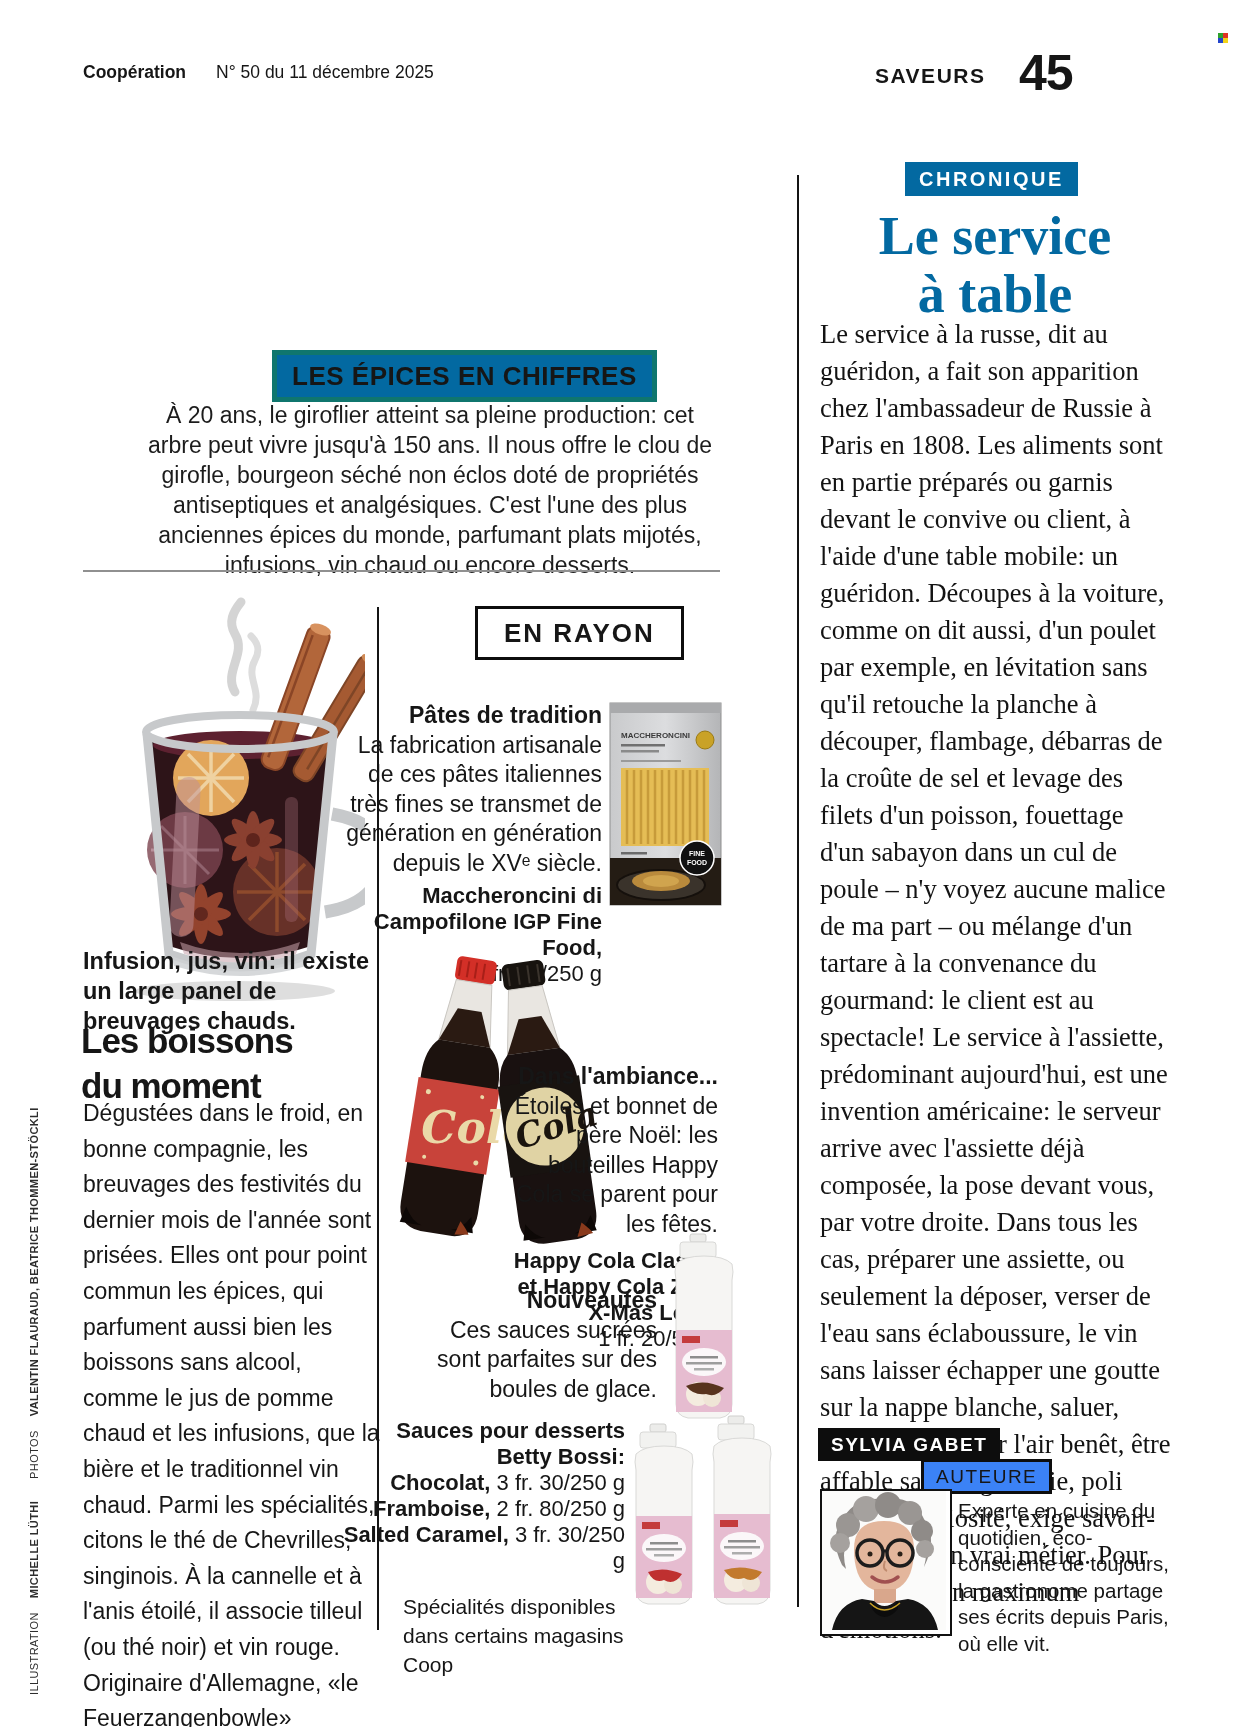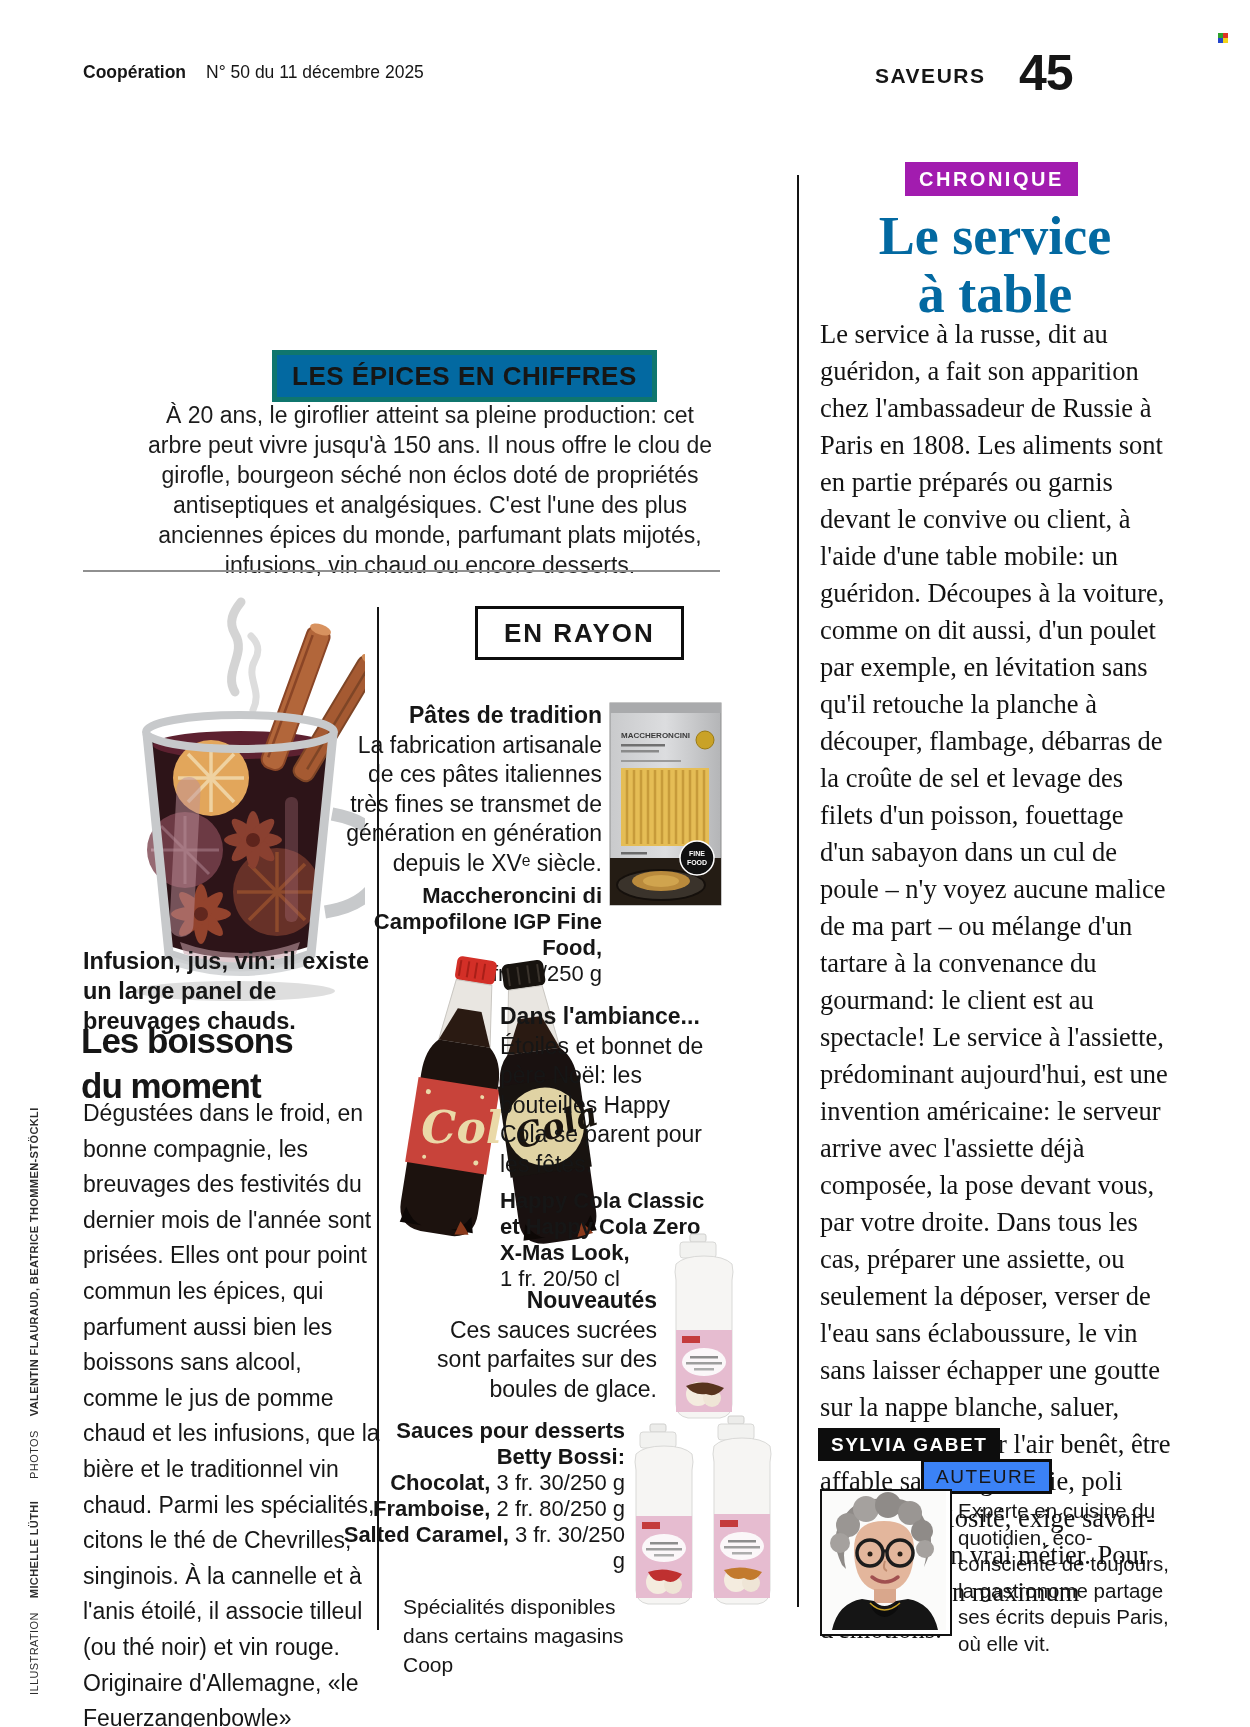--- a/index.html
+++ b/index.html
@@ -1,21 +1,21 @@
 <!DOCTYPE html>
 <html><head>
 <meta charset="utf-8">
 <style>
   html,body{margin:0;padding:0;background:#ffffff;}
   .page{position:relative;width:1250px;height:1727px;background:#fff;overflow:hidden;
         font-family:"Liberation Sans",sans-serif;color:#161616;}
   .abs{position:absolute;}
 
   
-  .masthead{left:83px;top:62px;font-size:17.5px;display:flex;gap:20px;align-items:baseline;}
+  .masthead{left:83px;top:62px;font-size:17.5px;display:flex;gap:30px;align-items:baseline;}
   .masthead .pub{font-weight:700;}
   .section-label{left:875px;top:64px;font-size:21px;font-weight:800;letter-spacing:1.5px;}
   .page-num{left:986px;top:44px;font-size:50px;font-weight:800;letter-spacing:-1px;margin-left:33px;}
   .regmark{left:1218px;top:33px;width:10px;height:10px;display:grid;grid-template-columns:5px 5px;grid-template-rows:5px 5px;}
 
   
   .big-number{left:148px;top:118px;width:474px;text-align:center;
               font-family:"DejaVu Sans",sans-serif;font-weight:800;font-size:262px;
               line-height:1;letter-spacing:-10px;color:#0d0d0d;}
   .stat-label{left:272px;top:350px;background:#0369a1;border:5px solid #0f766e;
@@ -36,28 +36,28 @@
   
   .en-rayon{left:475px;top:606px;border:3px solid #0d0d0d;padding:9px 26px 8px;
             font-size:26px;font-weight:800;letter-spacing:2px;background:#fff;white-space:nowrap;}
   .prod{font-size:23px;line-height:29.5px;}
   .prod .t{font-weight:700;}
   .prod-info{font-size:22px;line-height:26px;font-weight:700;}
   .prod-info .price{font-weight:400;}
   .pasta-block{left:330px;top:701px;width:272px;text-align:right;}
   .pasta-img{left:609px;top:700px;}
   .cola-img{left:388px;top:951px;}
-  .ambiance-block{left:500px;top:1002px;width:218px;text-align:left;}
+  .ambiance-block{left:500px;top:1062px;width:218px;text-align:right;}
   .sauce-img{left:618px;top:1228px;}
   .nouveau-block{left:407px;top:1286px;width:250px;text-align:right;}
   .sauces-block{left:335px;top:1418px;width:290px;text-align:right;}
   .footnote{left:403px;top:1592px;width:230px;font-size:21px;line-height:29px;}
 
   
-  .chron-badge{left:905px;top:162px;background:#a21caf;color:#fff;padding:6px 14px 5px;
+  .chron-badge{left:905px;top:162px;background:#0369a1;color:#fff;padding:6px 14px 5px;
                font-size:20px;font-weight:800;letter-spacing:2.5px;white-space:nowrap;}
   .chron-title{left:820px;top:207px;width:350px;text-align:center;
                font-family:"Liberation Serif",serif;font-weight:600;font-size:54px;line-height:58px;color:#0369a1;}
   .chron-body{left:820px;top:316px;width:352px;font-family:"Liberation Serif",serif;
               font-size:26.5px;line-height:37px;color:#131313;}
 
   
   .author-name{left:818px;top:1428px;background:#0d0d0d;color:#fff;padding:6px 13px 5px;
                font-size:19px;font-weight:800;letter-spacing:1.5px;white-space:nowrap;}
   .author-role{left:921px;top:1459px;background:#3b82f6;border:3px solid #0d0d0d;padding:4px 12px 3px;

